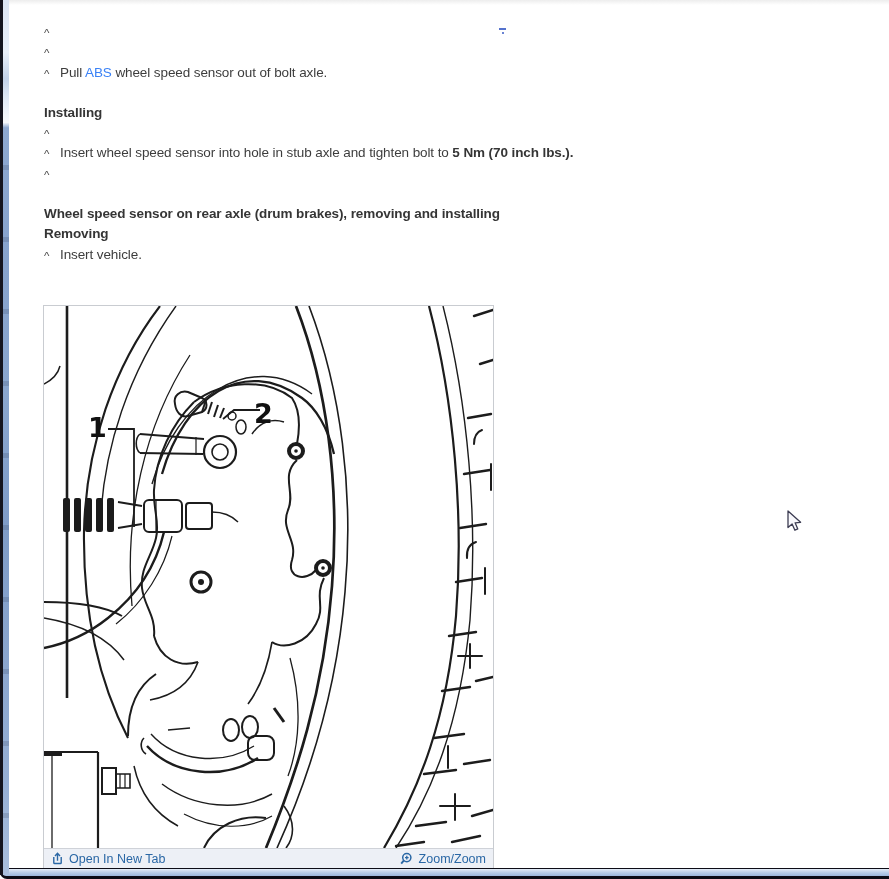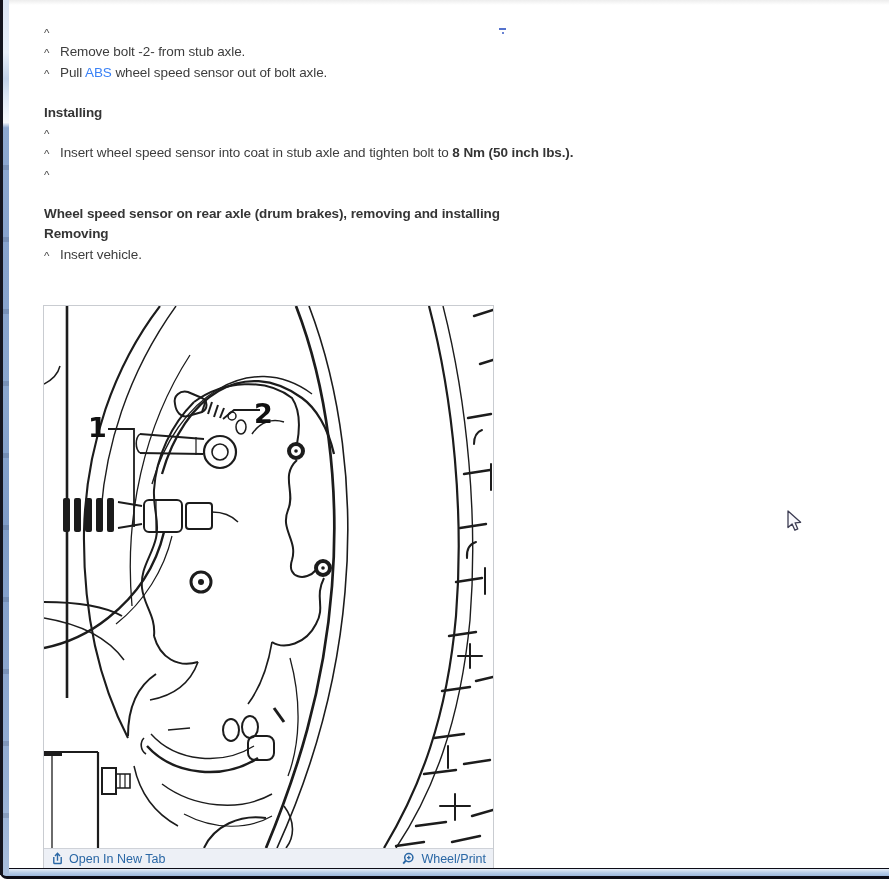--- a/index.html
+++ b/index.html
@@ -53,34 +53,33 @@
 <div id="app">
   <div class="top-fade"></div>
 
   <div class="content">
 
     <div class="li">
       <span class="caret">^</span>
     </div>
     <div class="li">
       <span class="caret">^</span>
-      <span>Remove bolt -2- from stub axle.</span>
     </div>
     <div class="li">
       <span class="caret">^</span>
       <span><span>Pull </span><a class="lnk" href="#">ABS</a><span> wheel speed sensor out of bolt axle.</span></span>
     </div>
 
     <div class="hd gap">Installing</div>
     <div class="li">
       <span class="caret">^</span>
     </div>
     <div class="li">
       <span class="caret">^</span>
-      <span><span>Insert wheel speed sensor into coat in stub axle and tighten bolt to </span><b>8 Nm (50 inch lbs.).</b></span>
+      <span><span>Insert wheel speed sensor into hole in stub axle and tighten bolt to </span><b>5 Nm (70 inch lbs.).</b></span>
     </div>
     <div class="li">
       <span class="caret">^</span>
     </div>
 
     <div class="hd gap">Wheel speed sensor on rear axle (drum brakes), removing and installing</div>
     <div class="hd">Removing</div>
     <div class="li">
       <span class="caret">^</span>
       <span>Insert vehicle.</span>
@@ -217,21 +216,21 @@
           <path d="M7,9.5 V1.8 M4.3,4.2 L7,1.4 L9.7,4.2" fill="none" stroke="#2a67a5" stroke-width="1.5"></path>
         </svg>
         <span>Open In New Tab</span>
       </a>
       <a href="#">
         <svg width="14" height="14" viewBox="0 0 14 14">
           <circle cx="6.8" cy="5.6" r="4.1" fill="none" stroke="#2a67a5" stroke-width="1.5"></circle>
           <path d="M6.8,3.8 V7.4 M5,5.6 H8.6" fill="none" stroke="#2a67a5" stroke-width="1.3"></path>
           <path d="M3.7,8.6 L1.2,11.6" fill="none" stroke="#2a67a5" stroke-width="1.9"></path>
         </svg>
-        <span>Wheel/Print</span>
+        <span>Zoom/Zoom</span>
       </a>
     </div>
   </div>
 
   <div class="artifact">
     <div class="dash"></div>
       <div class="dot"></div>
   </div>
 
   <svg class="cursor" width="18" height="24" viewBox="0 0 18 24">

